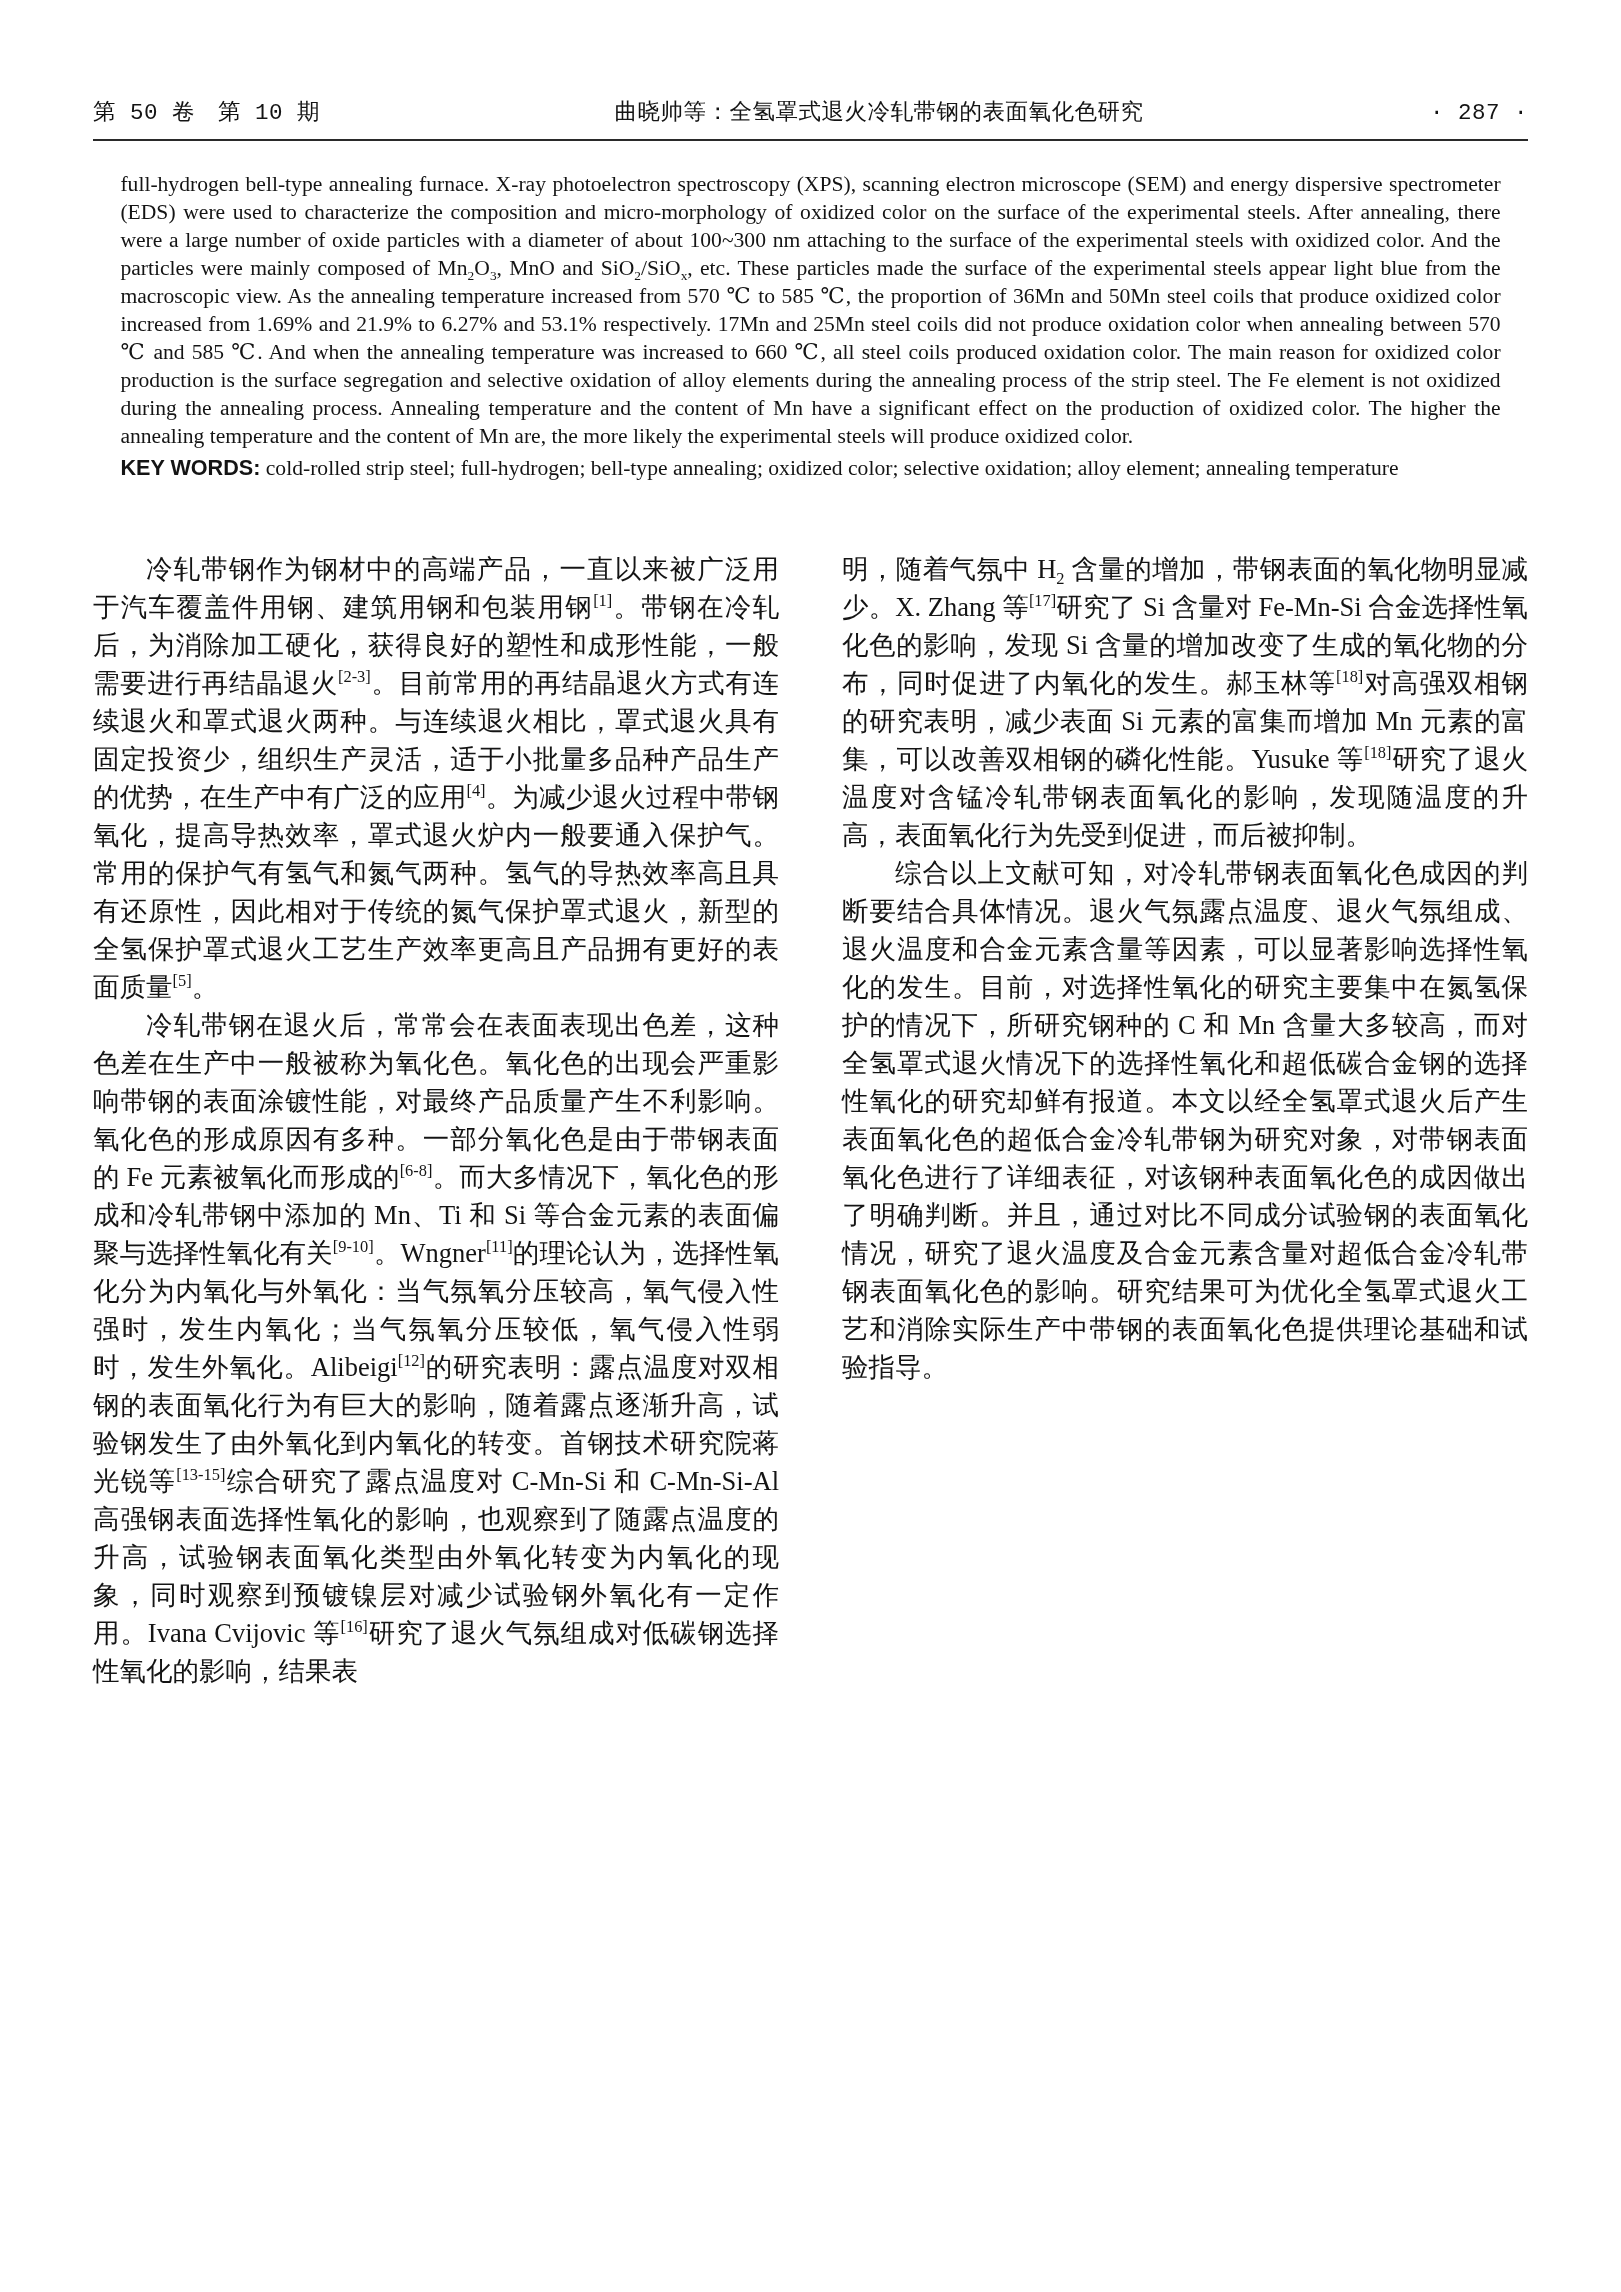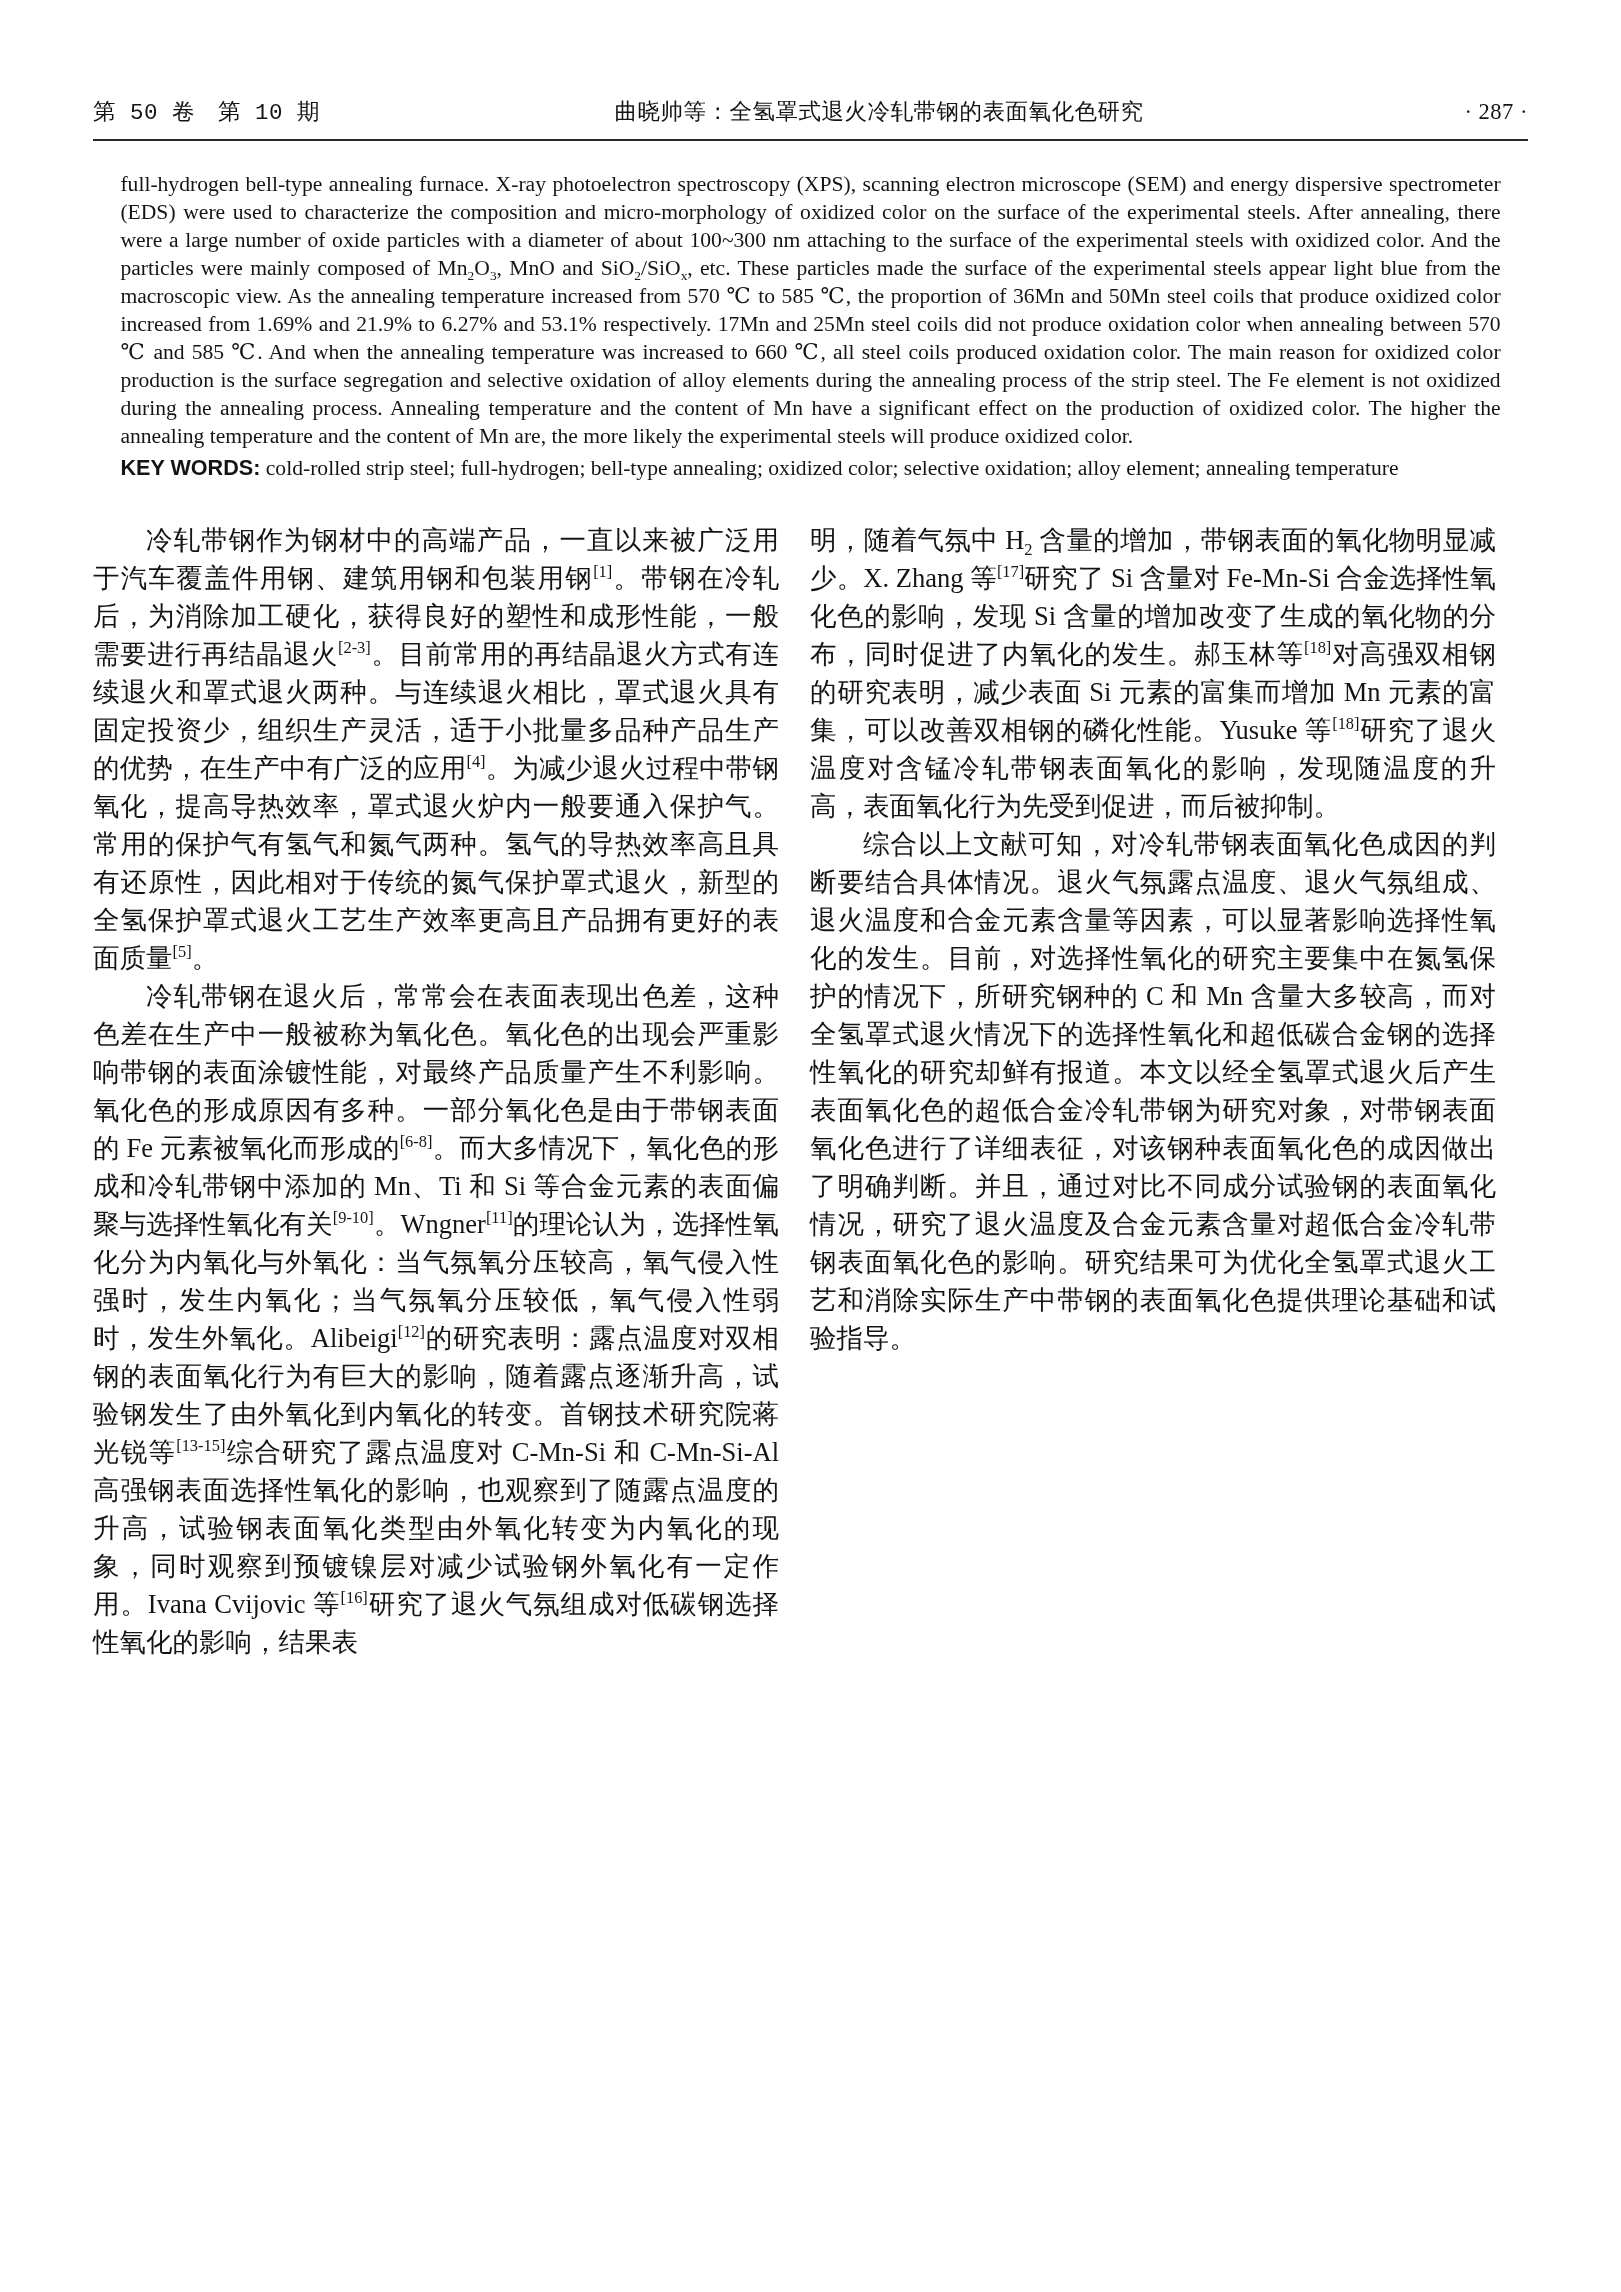--- a/index.html
+++ b/index.html
@@ -19,21 +19,21 @@
   .page-header {
     display: flex;
     justify-content: space-between;
     align-items: baseline;
     padding-top: 96px;
     font-size: 22.5px;
     letter-spacing: 0.5px;
   }
   .page-header .center { text-align: center; flex: 1; }
   .page-header .left  { min-width: 255px; text-align: left; font-family: Liberation Mono, monospace; }
-  .page-header .right { min-width: 118px; text-align: right; }
+  .page-header .right { min-width: 118px; text-align: right; font-family: Liberation Mono, monospace; }
   .header-rule {
     border: none;
     border-top: 2px solid #2a2a2a;
     margin-top: 11.8px;
   }
   
   .abstract {
     margin: 29px 27.4px 0 27.4px;
   }
   .abstract-text {
@@ -45,23 +45,23 @@
     font-size: 21.6px;
     line-height: 28px;
     text-align: justify;
     margin-top: 3.9px;
   }
   .keywords b { font-family: Liberation Sans, sans-serif; }
   sup { font-size: 0.62em; vertical-align: super; line-height: 0; }
   sub { font-size: 0.62em; vertical-align: sub;   line-height: 0; }
   
   .columns {
-    margin-top: 39px;
+    margin-top: 68px;
     display: flex;
-    gap: 31px;
+    gap: 63px;
   }
   .col { width: 686px; }
   .cn {
     font-size: 26.5px;
     line-height: 38px;
     text-align: justify;
     text-justify: inter-ideograph;
     word-break: break-word;
   }
   .cn.indent { text-indent: 2em; }

